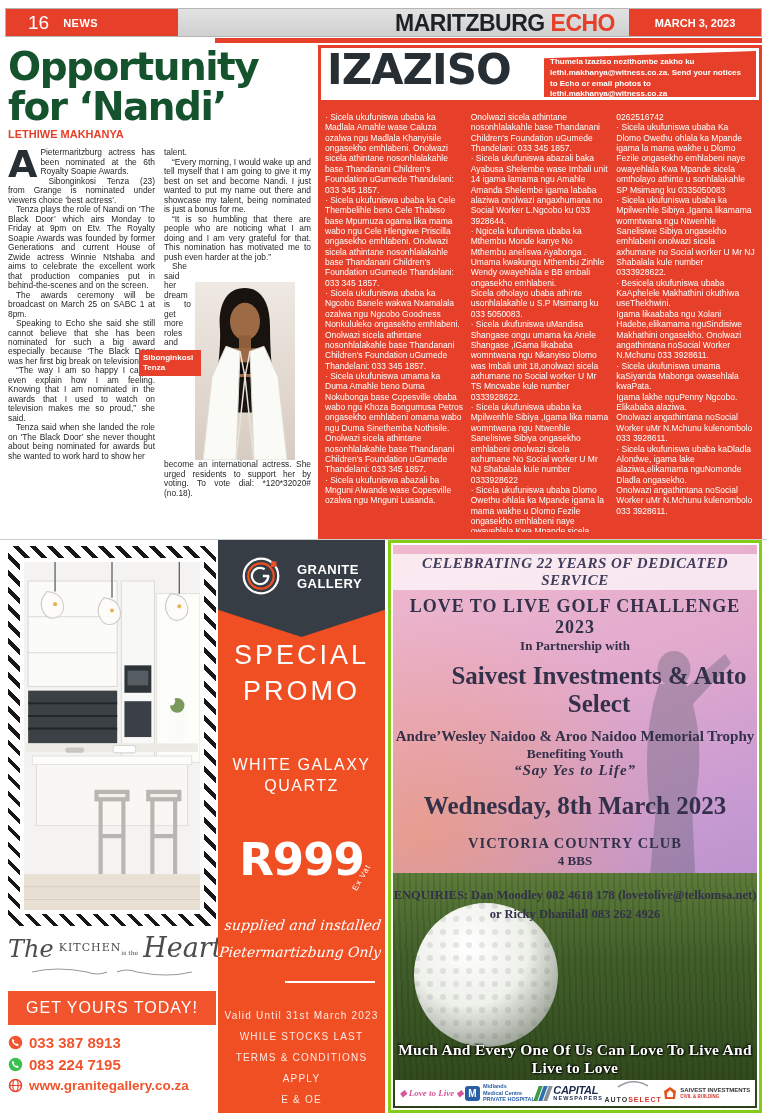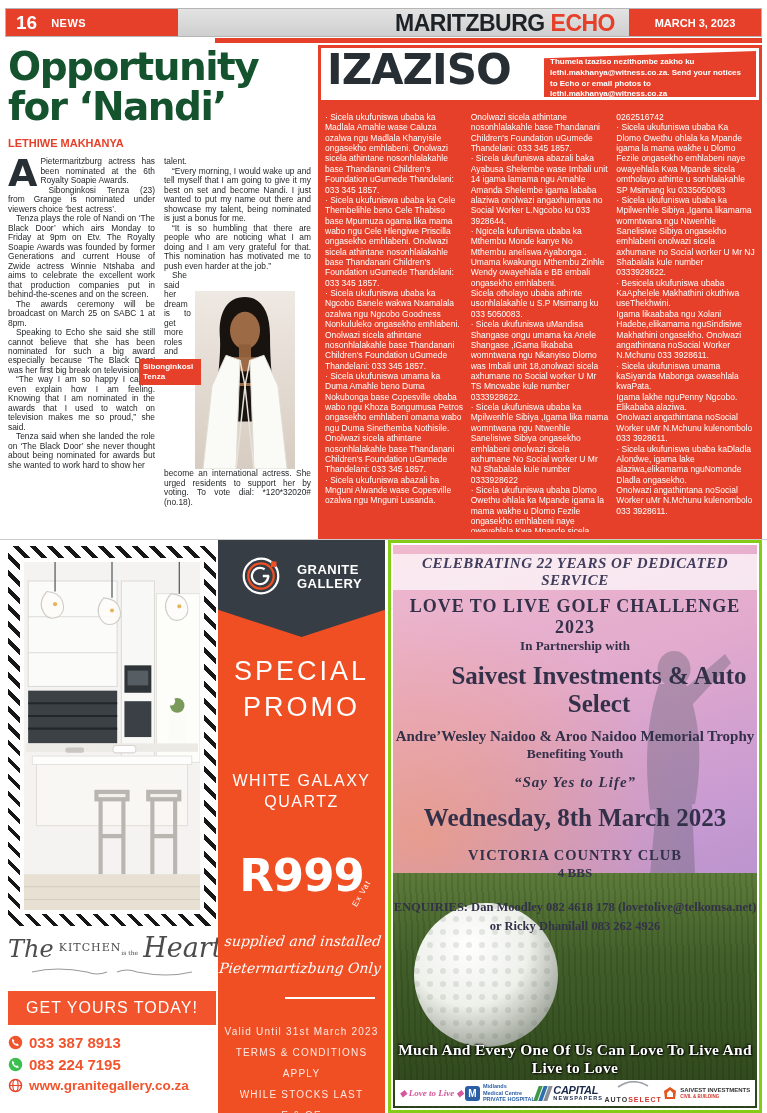--- a/index.html
+++ b/index.html
@@ -3,33 +3,33 @@
 <meta charset="utf-8">
 <style>
   html,body{margin:0;padding:0;background:#fff;}
   #page{position:relative;width:767px;height:1113px;background:#fff;overflow:hidden;
         font-family:"Liberation Sans",sans-serif;}
   
   #hdr{position:absolute;left:5px;top:8px;right:5px;height:27px;
        background:linear-gradient(#e3e3e3,#cfcfcf);border:1px solid #b5b5b5;}
   .hdr-left{position:absolute;left:0;top:0;bottom:0;width:172px;background:#e7402a;
             color:#fff;display:flex;align-items:center;padding-left:10px;box-sizing:border-box;}
-  .hdr-page{font-size:19px;font-weight:bold;margin-right:14px;}
+  .hdr-page{font-size:19px;font-weight:normal;margin-right:14px;margin-left:12px;}
   .hdr-section{font-size:11px;font-weight:bold;letter-spacing:.5px;}
   .masthead{position:absolute;right:146px;top:1px;font-size:23px;font-weight:bold;
             letter-spacing:-.5px;color:#1d2226;white-space:nowrap;}
   .masthead .red{color:#e7402a;}
   .hdr-date{position:absolute;right:0;top:0;bottom:0;width:132px;background:#e7402a;color:#fff;
             font-size:11px;font-weight:bold;display:flex;align-items:center;justify-content:center;}
   #red-rule{position:absolute;left:215px;right:5px;top:38px;height:5px;background:#e7402a;}
   
   #article{position:absolute;left:8px;top:47px;width:303px;}
   .headline{font-family:"DejaVu Sans",sans-serif;font-weight:bold;font-size:39px;
             line-height:1.03;letter-spacing:-1.5px;color:#14532d;}
-  .byline{margin-top:10px;color:#e7402a;font-weight:bold;font-size:11px;}
+  .byline{margin-top:1px;color:#e7402a;font-weight:bold;font-size:11px;}
   .acols{margin-top:8px;display:flex;gap:9px;height:352px;overflow:hidden;}
   .acol{width:147px;font-size:8.4px;line-height:1.13;text-align:justify;color:#1e2124;}
   .acol p{margin:0;text-indent:8px;}
   .acol p.noind{text-indent:0;}
   .dropcap{float:left;font-family:"DejaVu Sans",sans-serif;font-weight:bold;font-size:38px;
            line-height:.82;color:#272e34;margin:1px 3px 0 0;}
   .photo{float:right;width:100px;height:178px;margin:20px 16px 0 4px;position:relative;}
   .photo svg{display:block;width:100%;height:100%;}
   .photo-cap{position:absolute;left:-56px;top:68px;width:54px;background:#e7402a;color:#fff;
              font-weight:bold;font-size:8px;line-height:1.25;padding:3px 4px;}
@@ -65,21 +65,21 @@
   .contact-row{display:flex;align-items:center;gap:6px;margin:5px 0;color:#f2542d;font-weight:bold;font-size:15px;}
   .contact-row.web{font-size:13.5px;}
   .cicon{width:15px;height:15px;flex:0 0 15px;}
   
   #granite-ad{position:absolute;left:218px;top:540px;width:167px;height:573px;background:#f04e23;
               box-sizing:border-box;text-align:center;color:#fff;}
   .g-head{height:97px;background:#363d44;clip-path:polygon(0 0,100% 0,100% 72%,50% 100%,0 72%);
           display:flex;align-items:flex-start;justify-content:center;gap:16px;padding-top:16px;box-sizing:border-box;}
   .g-logo{width:40px;height:40px;}
   .g-brand{text-align:left;font-weight:bold;font-size:13px;line-height:1.1;letter-spacing:.5px;padding-top:7px;}
-  .g-promo{margin-top:16px;font-size:27px;font-weight:300;letter-spacing:3px;line-height:1.35;}
+  .g-promo{margin-top:0;font-size:27px;font-weight:300;letter-spacing:3px;line-height:1.35;}
   .g-product{margin-top:44px;font-size:16px;font-weight:300;letter-spacing:1.5px;line-height:1.35;}
   .g-price{margin-top:36px;font-family:"DejaVu Sans",sans-serif;font-weight:bold;font-size:45px;
            letter-spacing:-1px;position:relative;display:inline-block;}
   .g-exvat{position:absolute;right:-12px;bottom:4px;font-family:"Liberation Sans",sans-serif;
            font-weight:normal;font-size:8px;letter-spacing:1px;transform:rotate(-60deg);}
   .g-script{margin-top:26px;font-family:"DejaVu Serif",serif;font-style:italic;font-size:14px;
             line-height:1.9;transform:skewX(-6deg);}
   .g-line{width:90px;border-top:2px solid #fff;margin:16px 10px 0 auto;}
   .g-terms{margin-top:22px;font-size:10px;letter-spacing:1.2px;line-height:2.1;color:#ffe9e2;}
   
@@ -91,21 +91,21 @@
     font-family:"Liberation Serif",serif;color:#33304a;text-align:center;}
   .golfer{position:absolute;right:8px;top:100px;width:150px;height:390px;opacity:.40;}
   .golf-text{position:relative;padding-top:9px;}
   .gf-banner{display:inline-block;background:rgba(255,255,255,.7);padding:1px 8px;font-style:italic;
              font-weight:bold;font-size:15px;color:#413d5c;letter-spacing:.5px;}
   .gf-title{margin-top:6px;font-weight:bold;font-size:18px;letter-spacing:1px;}
   .gf-partnership{font-weight:bold;font-size:13px;}
   .gf-partners{margin-top:8px;font-weight:bold;font-size:25px;padding-left:48px;}
   .gf-trophy1{margin-top:10px;font-weight:bold;font-size:15px;}
   .gf-trophy2{margin-top:1px;font-weight:bold;font-size:13.5px;}
-  .gf-quote{margin-top:12px;font-weight:bold;font-style:italic;font-size:15px;letter-spacing:1px;}
+  .gf-quote{margin-top:0;font-weight:bold;font-style:italic;font-size:15px;letter-spacing:1px;}
   .gf-date{margin-top:13px;font-weight:bold;font-size:25px;}
   .gf-venue1{margin-top:15px;font-weight:bold;font-size:14.5px;letter-spacing:1px;}
   .gf-venue2{margin-top:1px;font-weight:bold;font-size:13px;}
   .gf-enq{margin-top:17px;font-weight:bold;font-size:12.5px;line-height:1.5;}
   .grass{position:absolute;left:0;right:0;bottom:0;height:235px;
     background:
       repeating-linear-gradient(88deg,rgba(0,0,0,.10) 0 2px,transparent 2px 6px),
       linear-gradient(#5d7c3a 0%,#42602a 35%,#2e451b 100%);}
   .ball{position:absolute;left:18px;bottom:58px;width:150px;height:150px;}
   .gf-slogan{position:absolute;left:0;right:0;bottom:31px;font-weight:bold;font-size:15.5px;color:#fff;
@@ -353,22 +353,22 @@
       <span>R999</span>
       <span class="g-exvat">Ex Vat</span>
     </div>
     <div class="g-script">
       <div>supplied and installed</div>
       <div>Pietermartizbung Only</div>
     </div>
     <div class="g-line"></div>
     <div class="g-terms">
       <div>Valid Until 31st March 2023</div>
+      <div>WHILE  STOCKS LAST</div>
       <div>TERMS &amp; CONDITIONS APPLY</div>
-      <div>WHILE  STOCKS LAST</div>
       <div>E &amp; OE</div>
     </div>
   </div>
 
   <div id="golf-ad">
     <div class="golf-inner">
       <svg class="golfer" viewBox="0 0 100 260" preserveAspectRatio="none">
         <g fill="#6b6478">
           <ellipse cx="50" cy="16" rx="11" ry="12"></ellipse>
           <path d="M40 26 Q28 60 34 110 L64 106 Q72 60 58 26 Z"></path>

